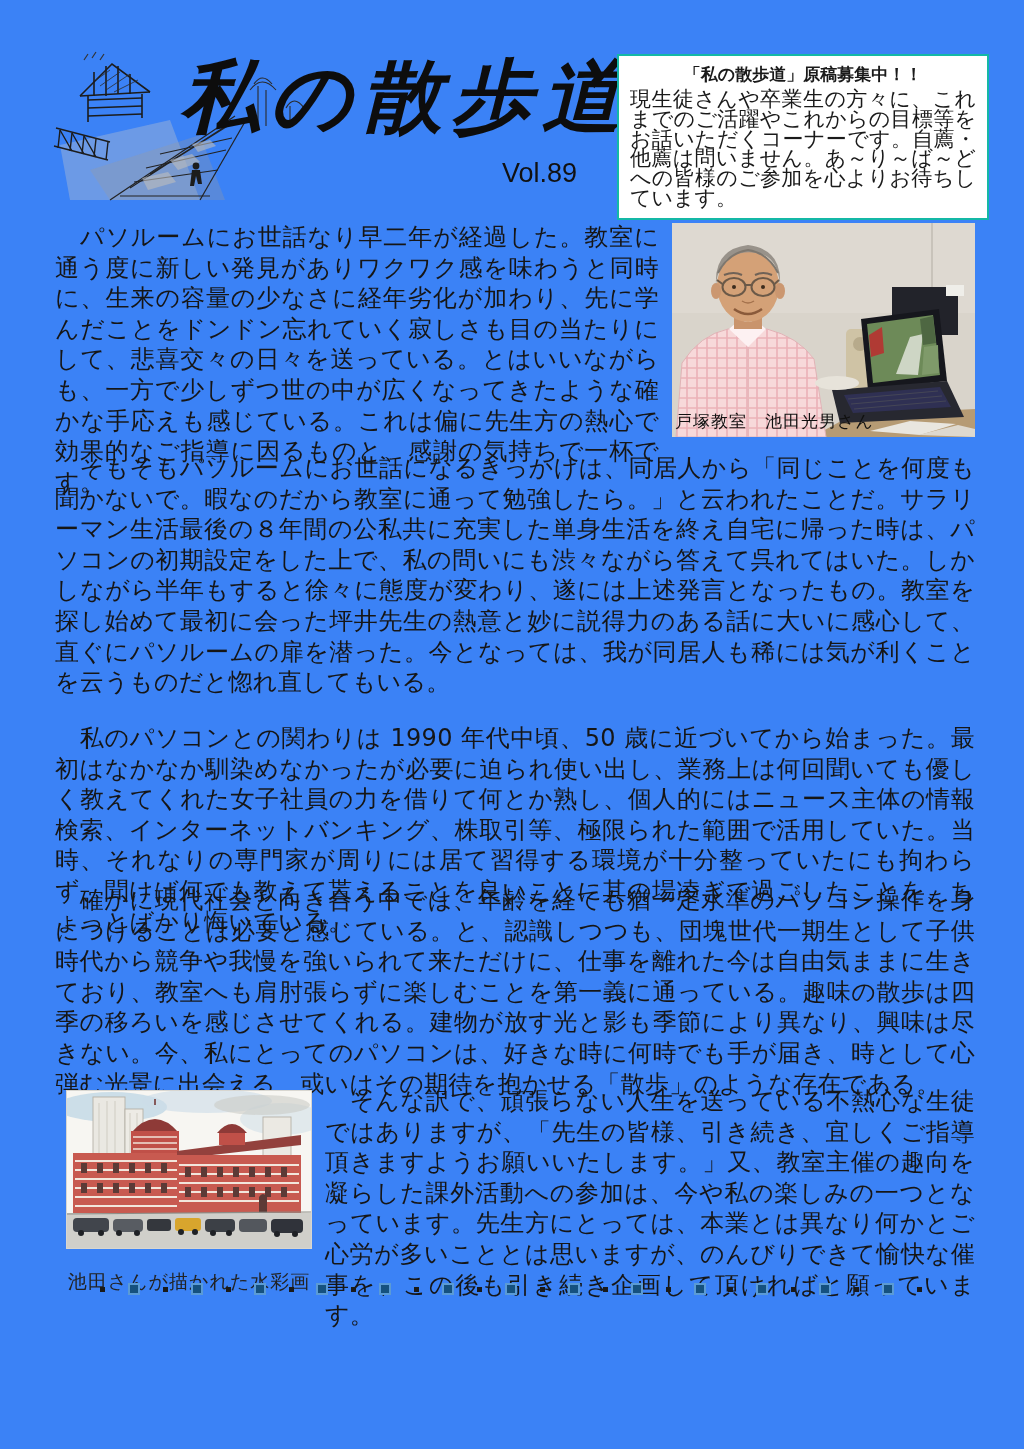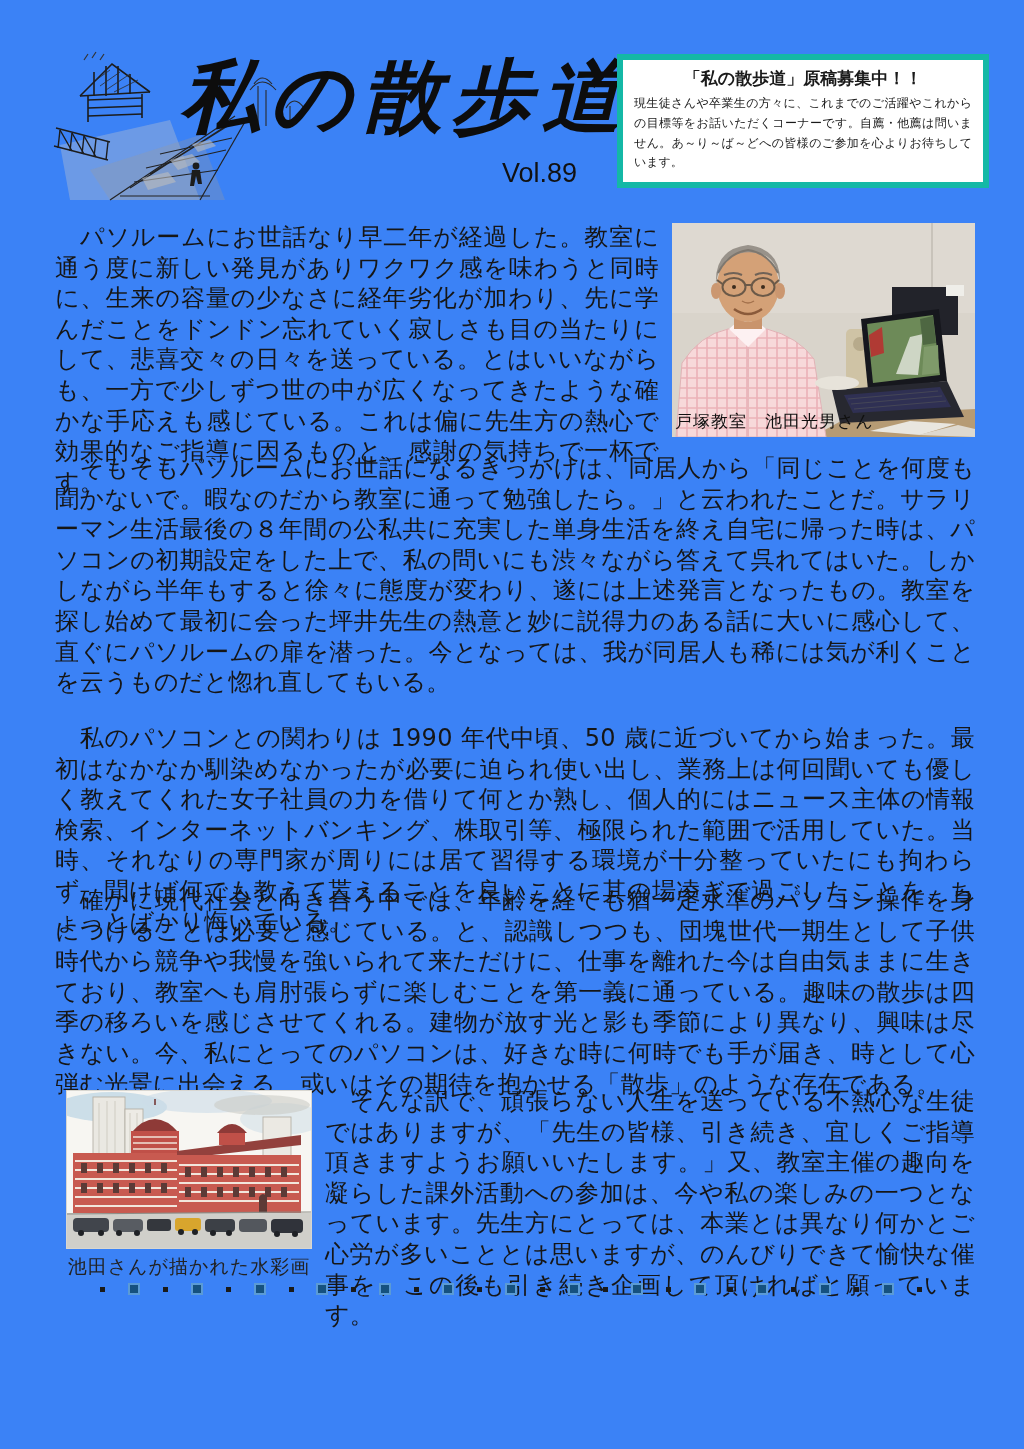--- a/index.html
+++ b/index.html
@@ -13,25 +13,25 @@
     position:absolute;left:180px;top:50px;margin:0;
     font-family:"DejaVu Serif",serif;font-weight:700;font-size:80px;line-height:1.15;
     letter-spacing:10px;color:#0d0d0d;white-space:nowrap;font-style:italic;
   }
   .volume{
     position:absolute;left:502px;top:158px;
     font-family:Liberation Sans, sans-serif;font-size:27px;color:#111;
   }
   .recruit-box{
     position:absolute;left:617px;top:54px;width:372px;box-sizing:border-box;
-    border:6px solid #14b8a6;padding:7px 11px 9px 11px;background:#fff;
+    border:2px solid #14b8a6;padding:7px 11px 9px 11px;background:#fff;
   }
   .rb-title{font-size:17px;font-weight:700;text-align:center;margin-bottom:4px;}
   .rb-body{
-    font-size:12px;line-height:19.8px;text-align:justify;
+    font-size:21px;line-height:19.8px;text-align:justify;
     word-break:break-all;overflow-wrap:anywhere;
   }
   
   .body-text{
     position:absolute;margin:0;font-size:24px;line-height:30.6px;
     text-align:justify;word-break:break-all;overflow-wrap:anywhere;
     letter-spacing:0.3px;color:#161616;
   }
   .p1{left:55px;top:222px;width:604px;}
   .p2{left:55px;top:453px;width:920px;}
@@ -42,21 +42,21 @@
   .photo{position:absolute;left:672px;top:223px;width:303px;height:214px;margin:0;}
   .photo svg{display:block;}
   .photo-caption{
     position:absolute;left:3px;bottom:4px;font-size:17px;color:#101010;
     letter-spacing:1px;white-space:nowrap;
   }
   
   .watercolor{position:absolute;left:66px;top:1090px;width:246px;margin:0;}
   .watercolor svg{display:block;border:1px solid #d8d6d0;}
   .wc-caption{
-    margin-top:5px;text-align:center;font-size:19px;color:#222;letter-spacing:1px;
+    margin-top:20px;text-align:center;font-size:19px;color:#222;letter-spacing:1px;
   }
   
   .separator{
     position:absolute;left:100px;top:1283px;width:822px;height:12px;
     display:flex;justify-content:space-between;align-items:center;
   }
   .sep-dot{width:5px;height:5px;background:#1a1a1a;display:inline-block;}
   .sep-square{
     width:8px;height:8px;background:#15517f;border:2px solid #5b9bd5;display:inline-block;
   }

